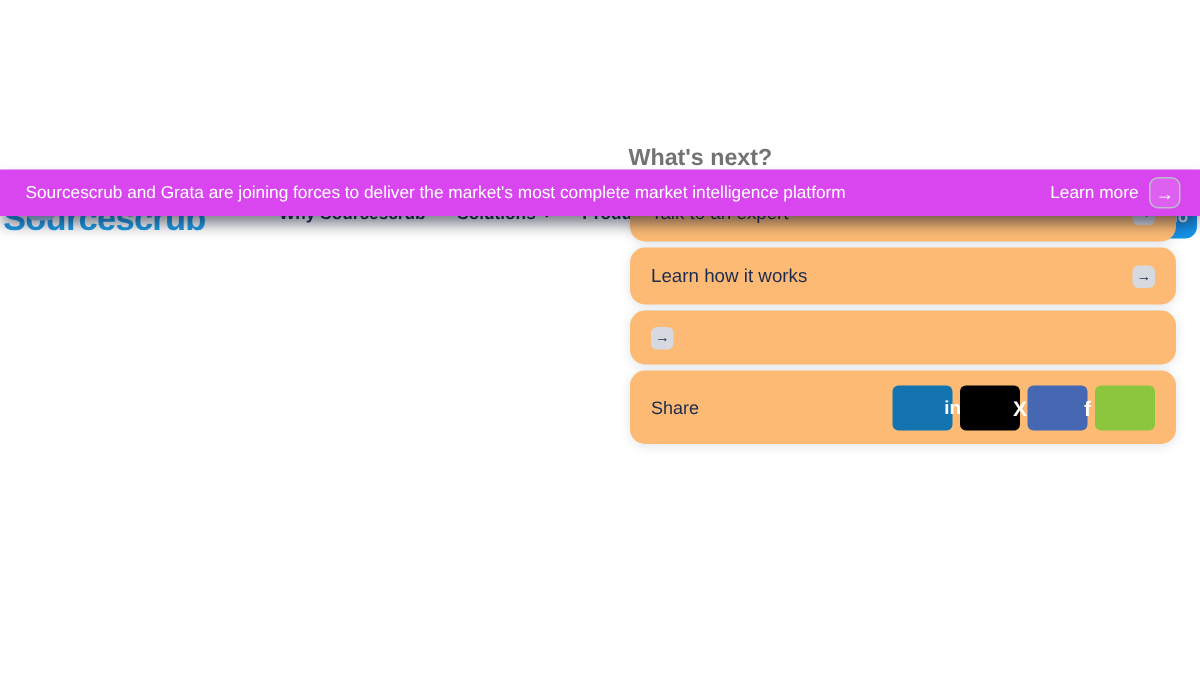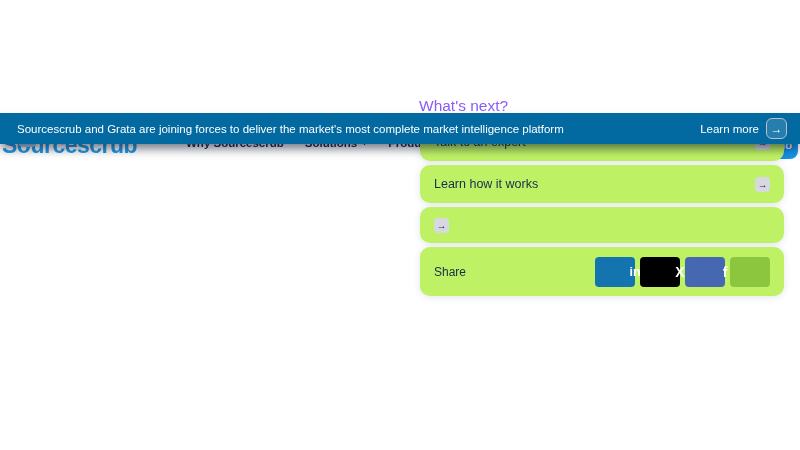--- a/index.html
+++ b/index.html
@@ -14,33 +14,33 @@
   .back-label { position:absolute; left:39px; top:69px; font-size:10.5px; color:#141414; font-weight:600; }
 
   .nav { position:absolute; left:186px; top:79px; display:flex; gap:21px; align-items:center; }
   .nav-item { display:flex; align-items:center; font-size:11.5px; font-weight:700; color:#1B2B4D; white-space:nowrap; cursor:pointer; }
   .chev { width:5px; height:5px; border-right:1.6px solid #1B2B4D; border-bottom:1.6px solid #1B2B4D; transform:rotate(45deg); margin-left:5px; margin-top:-3px; }
 
   .login { position:absolute; left:668px; top:80px; font-size:11.5px; font-weight:700; cursor:pointer; }
   .request-demo { position:absolute; left:706px; top:72px; width:92px; height:29px; background:#1793E8; border:none; border-radius:8px; color:#fff; font-size:11.5px; font-weight:700; font-family:inherit; display:flex; align-items:center; justify-content:center; cursor:pointer; }
 
   
-  .banner { position:absolute; left:0; top:113px; width:800px; height:31px; background:#0369a1; z-index:5;
+  .banner { position:absolute; left:0; top:113px; width:800px; height:31px; background:#d946ef; z-index:5;
             display:flex; align-items:center; justify-content:space-between; padding:0 13px 0 17px;
             box-shadow:0 6px 9px -1px rgba(12,18,40,0.55); }
   .banner-msg { color:#fff; font-size:11.5px; white-space:nowrap; }
   .banner-cta { display:flex; align-items:center; gap:7px; cursor:pointer;text-align:right; }
   .banner-cta-label { color:#fff; font-size:11.5px; }
   .banner-arrow { width:21px; height:21px; border-radius:6px; border:1px solid #B9BEC9; background:rgba(255,255,255,0.14);
                   display:flex; align-items:center; justify-content:center; color:#fff; font-size:12px; }
 
   
-  .wn-title { position:absolute; left:419px; top:97px; font-size:15.5px; font-weight:400; color:#8b5cf6; z-index:1; }
+  .wn-title { position:absolute; left:419px; top:97px; font-size:15.5px; font-weight:700; color:#737373; z-index:1; }
   .card { position:absolute; left:420px; top:123px; width:364px; display:flex; flex-direction:column; gap:4px; z-index:1; }
-  .row { background:#bef264; border-radius:10px; box-shadow:0 1px 7px rgba(27,43,77,0.13); display:flex; align-items:center; justify-content:space-between; padding:0 14px; cursor:pointer; }
+  .row { background:#fdba74; border-radius:10px; box-shadow:0 1px 7px rgba(27,43,77,0.13); display:flex; align-items:center; justify-content:space-between; padding:0 14px; cursor:pointer; }
   .row-link { height:38px; }
   .row-link-3 { height:36px; }
   .row-label { font-size:12.5px; color:#1B2B4D; }
   .row-arrow { width:15px; height:15px; border-radius:4px; background:#D6D9DF; display:flex; align-items:center; justify-content:center; font-size:9.5px; color:#1B2B4D; flex:0 0 auto; }
 
   .row-share { height:49px; cursor:default; }
   .share-label { font-size:12px; color:#1B2B4D; }
   .share-btns { display:flex; gap:5px; }
   .sbtn { width:30px; height:30px; border-radius:4px; display:flex; align-items:center; justify-content:center; color:#fff; cursor:pointer;padding-left:40px; }
   .sbtn-linkedin { background:#1374B0; font-size:12.5px; font-weight:700; }

